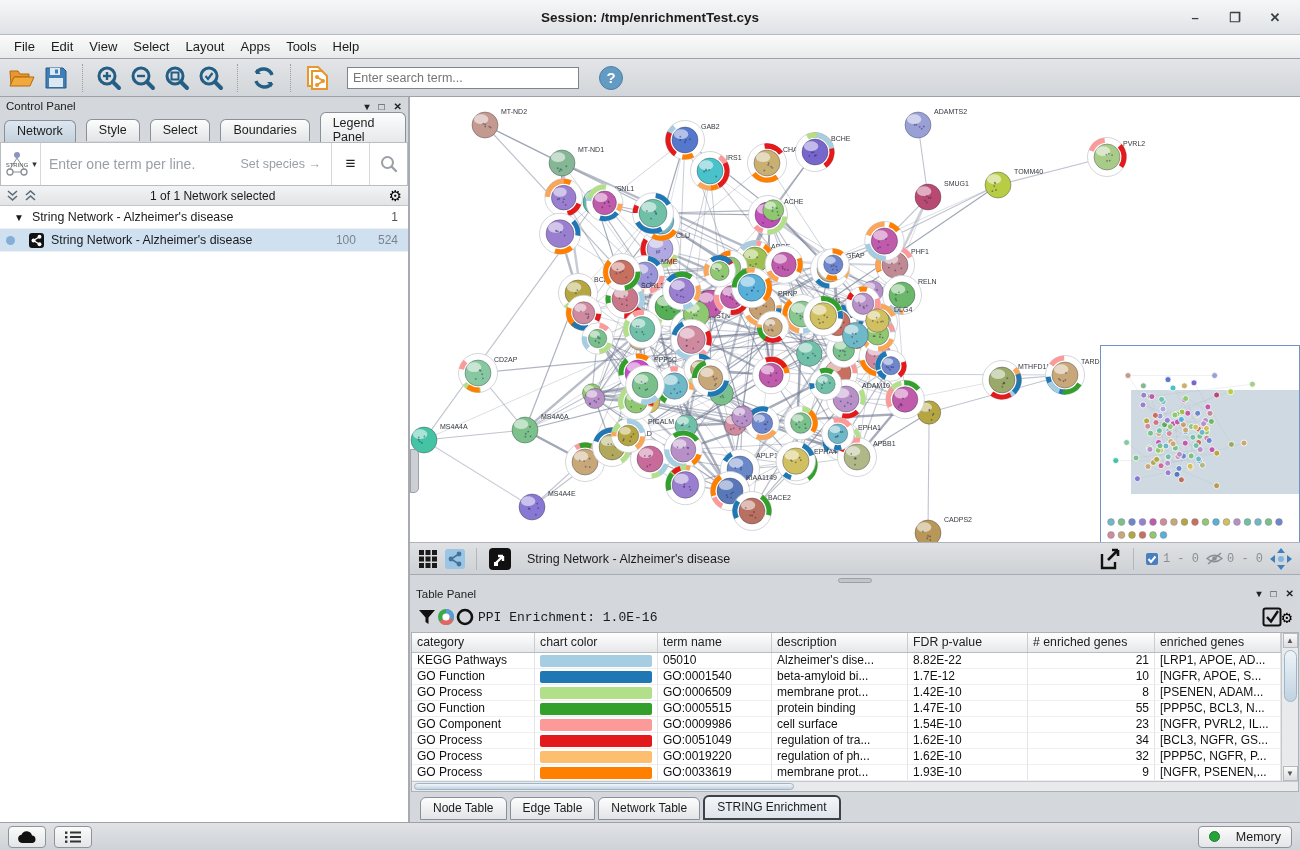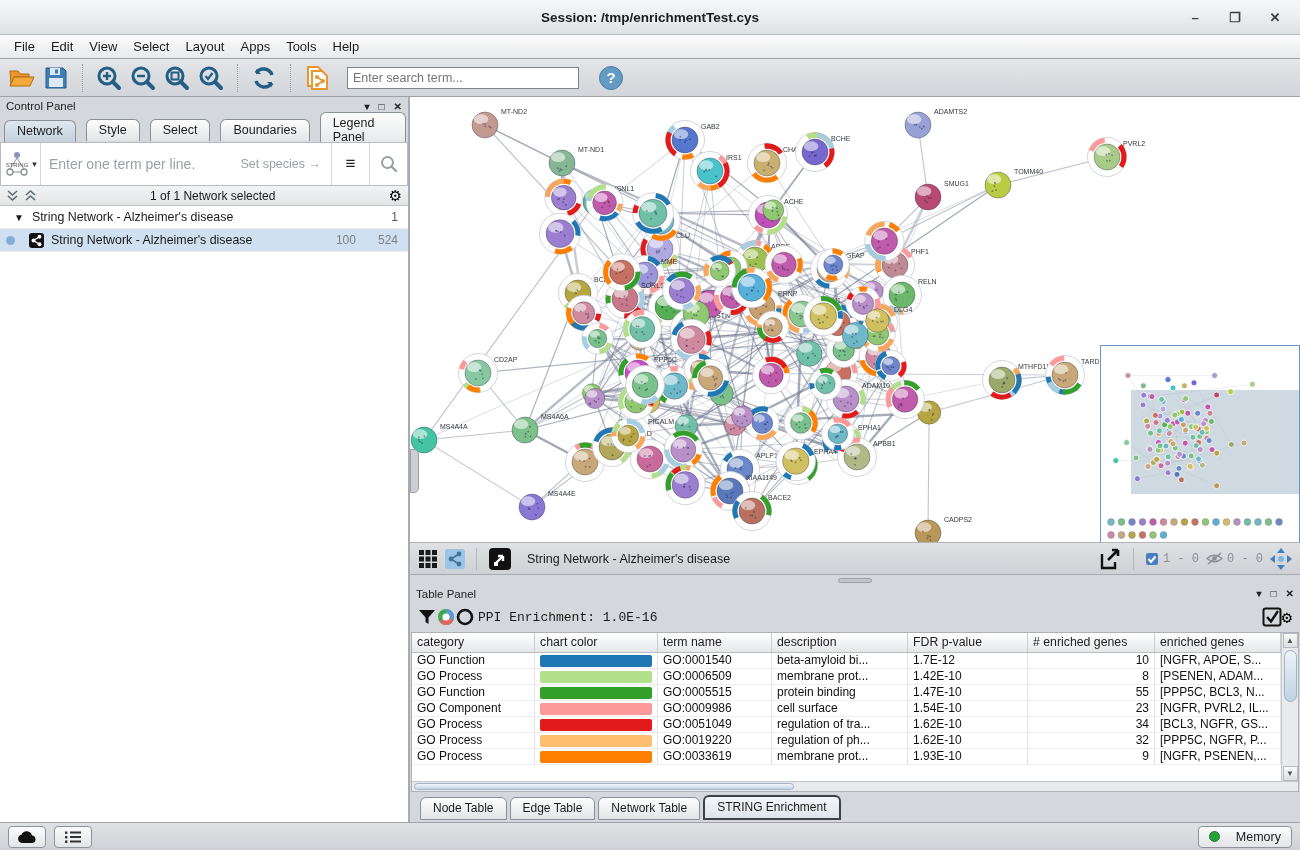--- a/index.html
+++ b/index.html
@@ -2303,20 +2303,31 @@
                   <div>category</div>
                   <div>chart color</div>
                   <div>term name</div>
                   <div>description</div>
                   <div>FDR p-value</div>
                   <div># enriched genes</div>
                   <div>enriched genes</div>
                 </div>
               <div id="tbl-body">
                   <div class="tbl-row">
+                    <div>KEGG Pathways</div>
+                    <div>
+                      <div class="color-chip" style="background:#a6cee3"></div>
+                    </div>
+                    <div>05010</div>
+                    <div>Alzheimer's dise...</div>
+                    <div>8.82E-22</div>
+                    <div class="num">21</div>
+                    <div>[LRP1, APOE, AD...</div>
+                  </div>
+                  <div class="tbl-row">
                     <div>GO Function</div>
                     <div>
                       <div class="color-chip" style="background:#1f78b4"></div>
                     </div>
                     <div>GO:0001540</div>
                     <div>beta-amyloid bi...</div>
                     <div>1.7E-12</div>
                     <div class="num">10</div>
                     <div>[NGFR, APOE, S...</div>
                   </div>

